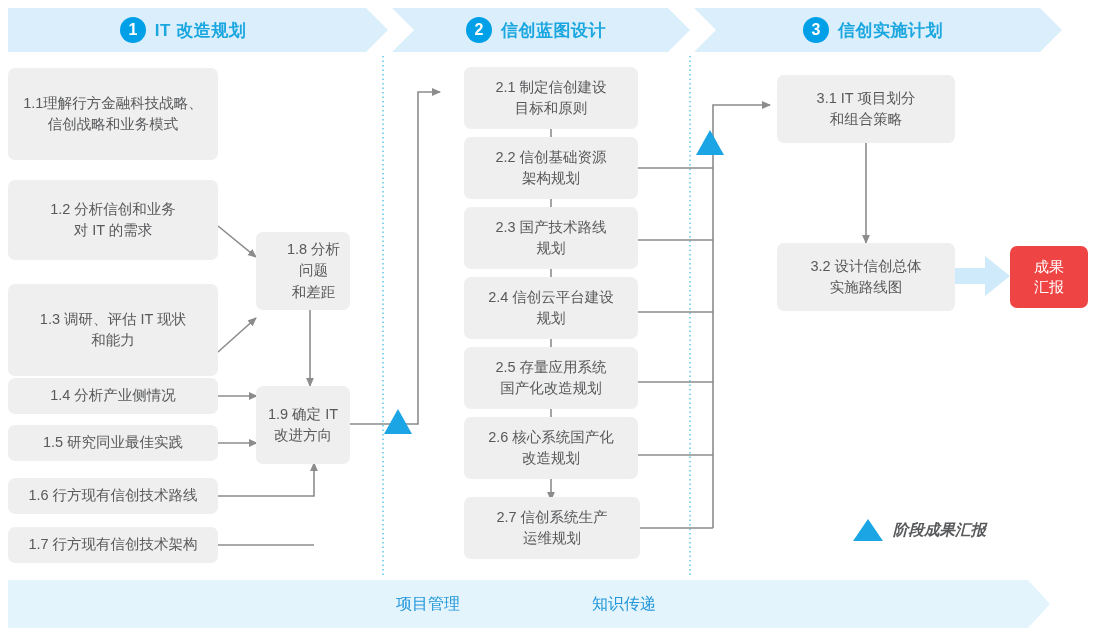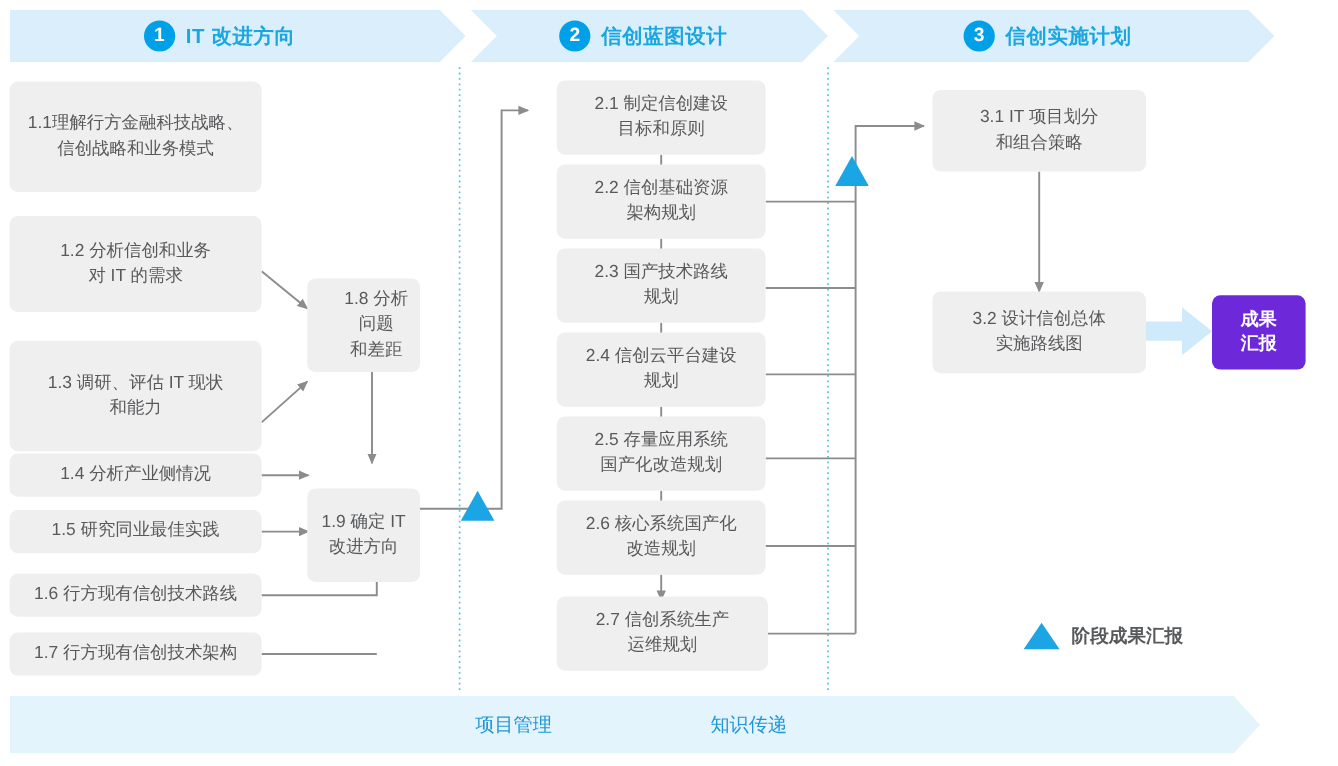--- a/index.html
+++ b/index.html
@@ -61,44 +61,44 @@
     text-align:center;
     padding:2px 8px;
     box-sizing:border-box;
     white-space:pre-line;
   }
   .box.one-line{font-size:14.5px;}
 
   
   .result{
     position:absolute;
-    background:#6d28d9;
+    background:#ef4444;
     border-radius:7px;
     color:#ffffff;
     font-size:15px;
-    font-weight:bold;
+    font-weight:normal;
     line-height:1.35;
     display:flex;align-items:center;justify-content:center;
     text-align:center;
     white-space:pre-line;
   }
 
   
   .legend{
     position:absolute;
     display:flex;align-items:center;gap:10px;
   }
   .legend-tri{
     width:0;height:0;
     border-left:15px solid transparent;
     border-right:15px solid transparent;
     border-bottom:22px solid #1ba5e4;
   }
   .legend-label{
-    color:#58595b;font-size:15.5px;font-weight:bold;white-space:nowrap;
+    color:#58595b;font-size:15.5px;font-weight:bold;white-space:nowrap;font-style:italic;
   }
 
   
   .bottom-band{
     position:absolute;
     left:8px;top:580px;width:1042px;height:48px;
     background:#e3f4fc;
     clip-path:polygon(0 0, 1020px 0, 1042px 50%, 1020px 100%, 0 100%);
   }
   .bottom-label{
@@ -110,21 +110,21 @@
   
   svg.wires{position:absolute;left:0;top:0;width:1115px;height:638px;pointer-events:none;}
 </style>
 </head>
 <body>
 
 <div id="root">
 
   <div class="phase p1">
     <div class="phase-num">1</div>
-    <div class="phase-label">IT 改进方向</div>
+    <div class="phase-label">IT 改造规划</div>
   </div>
   <div class="phase p2">
     <div class="phase-num">2</div>
     <div class="phase-label">信创蓝图设计</div>
   </div>
   <div class="phase p3">
     <div class="phase-num">3</div>
     <div class="phase-label">信创实施计划</div>
   </div>
 
@@ -184,21 +184,21 @@
   <div class="box" style="left:8px;top:180px;width:210px;height:80px;">1.2 分析信创和业务
 对 IT 的需求</div>
   <div class="box" style="left:8px;top:284px;width:210px;height:92px;">1.3 调研、评估 IT 现状
 和能力</div>
   <div class="box one-line" style="left:8px;top:378px;width:210px;height:36px;">1.4 分析产业侧情况</div>
   <div class="box one-line" style="left:8px;top:425px;width:210px;height:36px;">1.5 研究同业最佳实践</div>
   <div class="box one-line" style="left:8px;top:478px;width:210px;height:36px;">1.6 行方现有信创技术路线</div>
   <div class="box one-line" style="left:8px;top:527px;width:210px;height:36px;">1.7 行方现有信创技术架构</div>
   <div class="box" style="left:256px;top:232px;width:94px;height:78px;padding-left:29px;">1.8 分析问题
 和差距</div>
-  <div class="box" style="left:256px;top:407px;width:94px;height:78px;">1.9 确定 IT
+  <div class="box" style="left:256px;top:386px;width:94px;height:78px;">1.9 确定 IT
 改进方向</div>
 
   <div class="box" style="left:464px;top:67px;width:174px;height:62px;">2.1 制定信创建设
 目标和原则</div>
   <div class="box" style="left:464px;top:137px;width:174px;height:62px;">2.2 信创基础资源
 架构规划</div>
   <div class="box" style="left:464px;top:207px;width:174px;height:62px;">2.3 国产技术路线
 规划</div>
   <div class="box" style="left:464px;top:277px;width:174px;height:62px;">2.4 信创云平台建设
 规划</div>

